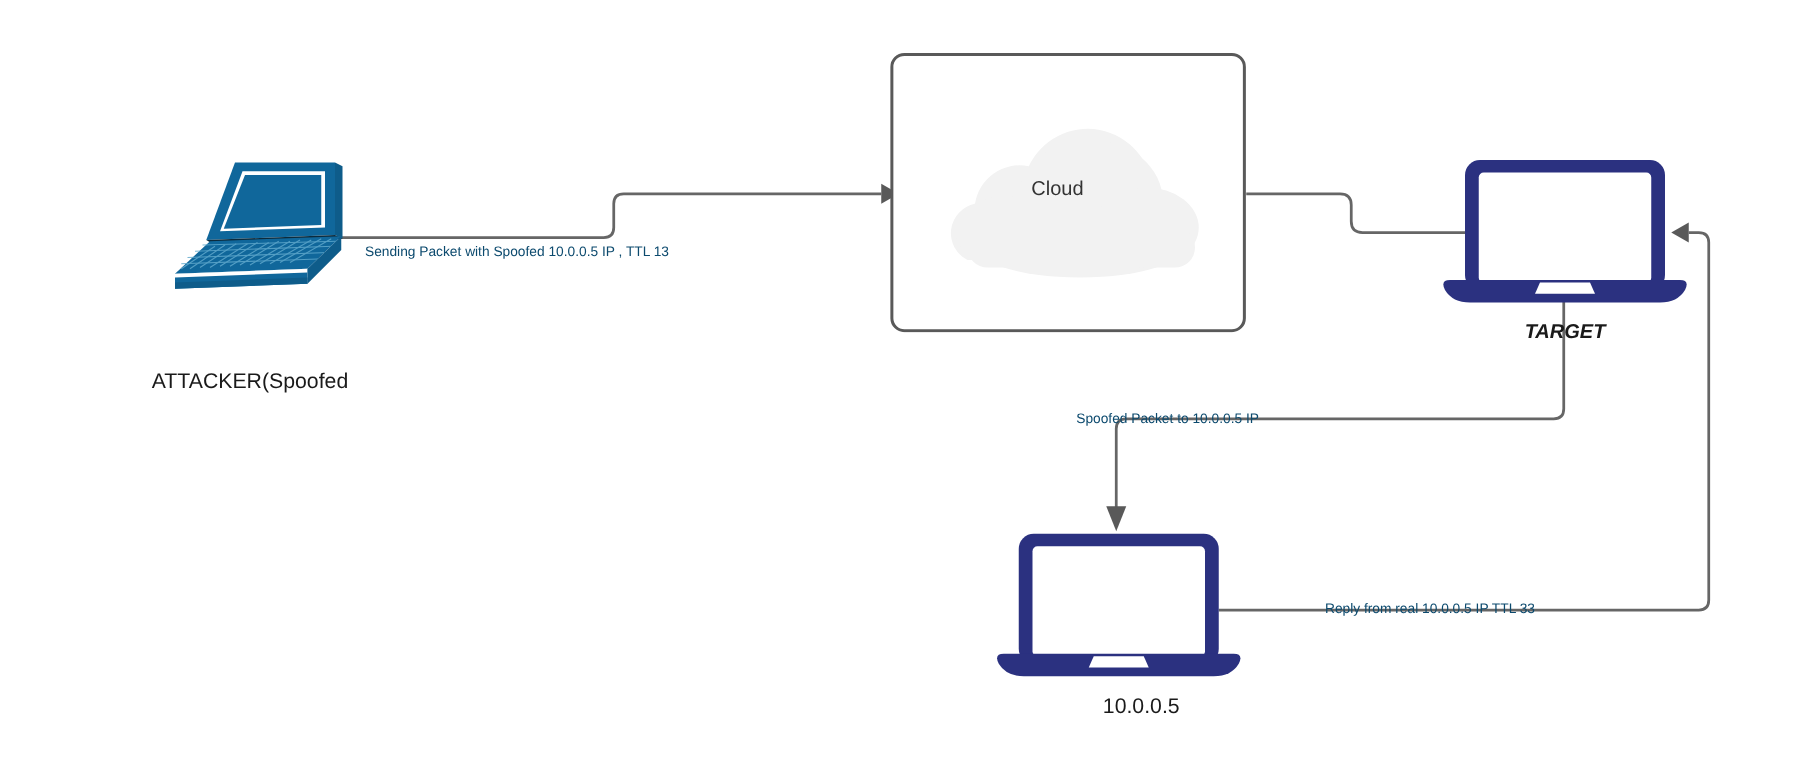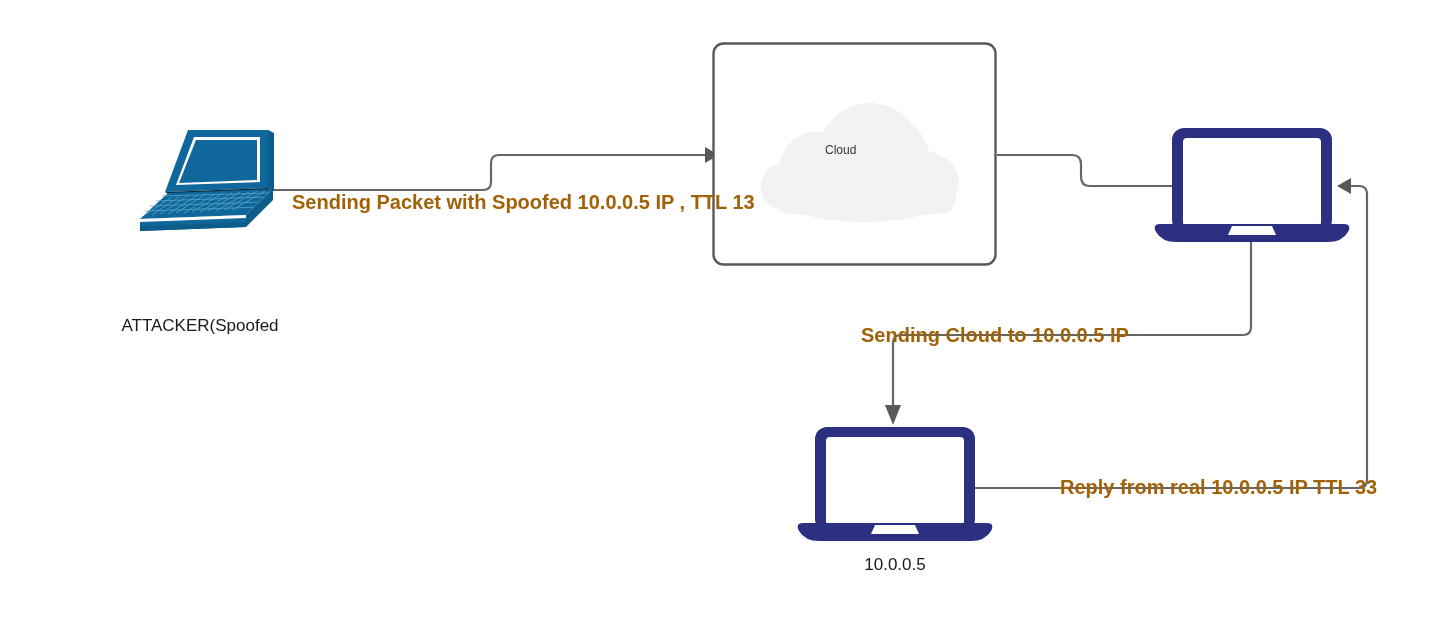--- a/index.html
+++ b/index.html
@@ -38,31 +38,31 @@
     white-space: pre;
   }
   .node-label.bold-italic {
     font-weight: bold;
     font-style: italic;
     font-size: 16px;
   }
 
   .edge-label {
     position: absolute;
-    color: #a16207;
-    font-size: 20px;
-    font-weight: bold;
+    color: #0c4a6e;
+    font-size: 11px;
+    font-weight: normal;
     white-space: nowrap;
     line-height: 16px;
   }
 
   .cloud-text {
     position: absolute;
     color: #333333;
-    font-size: 12px;
+    font-size: 16px;
     white-space: nowrap;
   }
 </style>
 </head>
 <body>
 
 <div id="canvas">
 
   <svg id="wires" viewBox="0 0 1449 622" xmlns="http://www.w3.org/2000/svg">
 
@@ -112,21 +112,21 @@
         <line x1="46" y1="79" x2="156" y2="75"></line>
         <line x1="52" y1="74" x2="159" y2="71"></line>
       </g>
 
       <polygon points="30,97 136,93 136,105 30,109" fill="#10679B"></polygon>
       <polygon points="30,97 136,93 136,96 30,100" fill="#FFFFFF"></polygon>
       <polygon points="30,104 136,100 136,105 30,109" fill="#0E5C8A"></polygon>
       <polygon points="136,93 163,67 163,78 136,105" fill="#0E5C8A"></polygon>
     </svg>
   </div>
-  <div class="node-label" style="left:70px; top:268px; width:260px;">
+  <div class="node-label" style="left:70px; top:247px; width:260px;">
     <div>ATTACKER(Spoofed</div>
   </div>
 
   <div class="node" style="left:712px; top:42px; width:285px; height:224px;">
     <svg width="285" height="224" viewBox="0 0 285 224" xmlns="http://www.w3.org/2000/svg">
       <rect x="1.5" y="1.5" width="282" height="221" rx="10" ry="10" fill="#FFFFFF" stroke="#595959" stroke-width="2.4"></rect>
 
       <g fill="#F2F2F2">
         <path d="M 62,166
                  a 24,24 0 0 1 6,-45
@@ -148,30 +148,31 @@
     <svg width="200" height="118" viewBox="0 0 200 118" xmlns="http://www.w3.org/2000/svg">
 
       <rect x="20" y="2" width="160" height="104" rx="12" ry="12" fill="#2B3180"></rect>
       <rect x="31" y="12" width="138" height="88" rx="4" ry="4" fill="#FFFFFF"></rect>
 
       <path d="M 8,98 L 192,98 Q 200,98 196,106 Q 190,116 176,116 L 24,116 Q 10,116 4,106 Q 0,98 8,98 Z" fill="#2B3180"></path>
 
       <path d="M 80,100 L 120,100 L 124,109 L 76,109 Z" fill="#FFFFFF"></path>
     </svg>
   </div>
+  <div class="node-label bold-italic" style="left:1172px; top:254px; width:160px;">TARGET</div>
 
   <div class="node" style="left:795px; top:425px; width:200px; height:118px;">
     <svg width="200" height="118" viewBox="0 0 200 118" xmlns="http://www.w3.org/2000/svg">
       <rect x="20" y="2" width="160" height="104" rx="12" ry="12" fill="#2B3180"></rect>
       <rect x="31" y="12" width="138" height="88" rx="4" ry="4" fill="#FFFFFF"></rect>
       <path d="M 8,98 L 192,98 Q 200,98 196,106 Q 190,116 176,116 L 24,116 Q 10,116 4,106 Q 0,98 8,98 Z" fill="#2B3180"></path>
       <path d="M 80,100 L 120,100 L 124,109 L 76,109 Z" fill="#FFFFFF"></path>
     </svg>
   </div>
-  <div class="node-label" style="left:815px; top:553px; width:160px;">10.0.0.5</div>
+  <div class="node-label" style="left:833px; top:553px; width:160px;">10.0.0.5</div>
 
   <div class="edge-label" style="left:292px; top:194px;">Sending Packet with Spoofed 10.0.0.5 IP , TTL 13</div>
 
-  <div class="edge-label" style="left:861px; top:327px;">Sending Cloud to 10.0.0.5 IP</div>
+  <div class="edge-label" style="left:861px; top:327px;">Spoofed Packet to 10.0.0.5 IP</div>
 
   <div class="edge-label" style="left:1060px; top:479px;">Reply from real 10.0.0.5 IP TTL 33</div>
 
 </div>
 
 </body></html>

